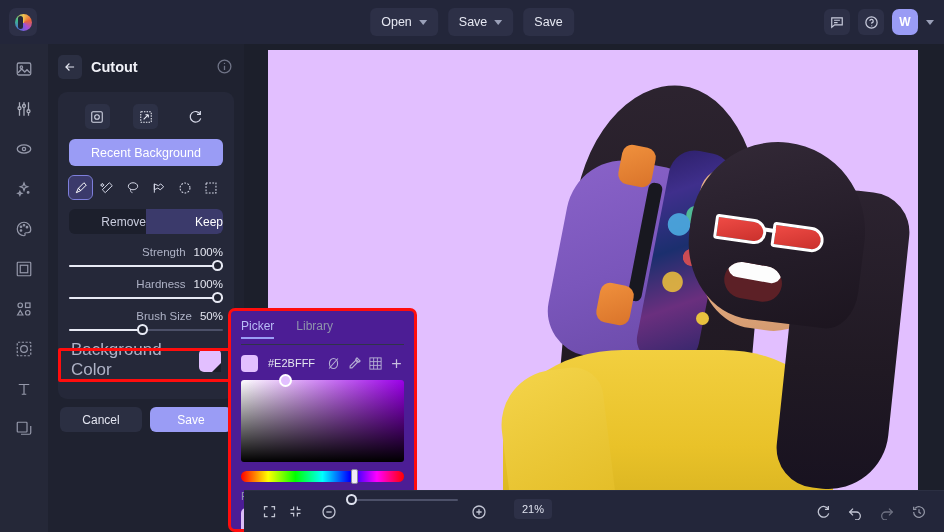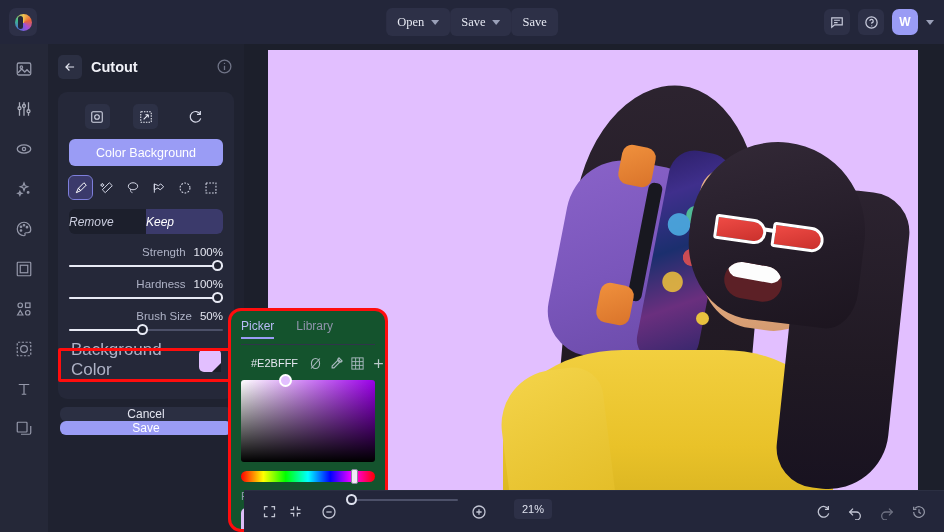--- a/index.html
+++ b/index.html
@@ -31,21 +31,21 @@
   }
   .app-menu {
     margin-left: 12px; height: 28px; padding: 0 10px; border-radius: 6px;
     background: #2d3047; color: #e6e8f2; font-size: 12.5px;
     display: flex; align-items: center; gap: 7px; cursor: pointer;
   }
   .caret { width: 0; height: 0; border-left: 4px solid transparent; border-right: 4px solid transparent;
            border-top: 5px solid #9aa0b8; }
   .center-actions {
     position: absolute; left: 50%; transform: translateX(-50%);
-    display: flex; align-items: center; font-family: Liberation Serif, serif;
+    display: flex; gap: 10px; align-items: center;
   }
   .tb-btn {
     height: 28px; padding: 0 11px; border-radius: 6px; background: #2d3047;
     color: #e6e8f2; font-size: 12.5px; display: flex; align-items: center; gap: 7px;
     cursor: pointer;
   }
   .right-actions { position: absolute; right: 10px; display: flex; gap: 8px; align-items: center; }
   .icon-sq {
     width: 26px; height: 26px; border-radius: 6px; background: #2d3047;
     display: flex; align-items: center; justify-content: center; cursor: pointer;
@@ -96,22 +96,22 @@
     width: 23px; height: 23px; border-radius: 5px; display: flex;
     align-items: center; justify-content: center; cursor: pointer;
   }
   .tool.active { background: #3b3a6b; outline: 1px solid #7e7fdc; }
 
   .seg {
     display: flex; height: 25px; border-radius: 6px; overflow: hidden;
     background: #1c1f2c; margin-bottom: 12px;
   }
   .seg-item {
-    flex: 1; display: flex; align-items: center; justify-content: flex-start;
-    font-size: 12px; color: #c9ccdd; cursor: pointer; font-style: italic;
+    flex: 1; display: flex; align-items: center; justify-content: flex-end;
+    font-size: 12px; color: #c9ccdd; cursor: pointer;
   }
   .seg-item.on { background: #3b3a6b; color: #fff; }
 
   .slider-block { margin-bottom: 11px; }
   .slider-label-row { display: flex; justify-content: flex-end; font-size: 11.5px;
                       color: #aeb2c6; margin-bottom: 7px; gap: 8px; }
   .slider-label-row .val { color: #e4e6f0; }
   .track { position: relative; height: 2px; background: #4c5068; border-radius: 2px; }
   .track .fill { position: absolute; left: 0; top: 0; height: 2px; background: #e8eaf4; border-radius: 2px; }
   .knob { position: absolute; top: -5px; width: 11px; height: 11px; border-radius: 50%;
@@ -126,21 +126,21 @@
                 position: relative; cursor: pointer; }
   .swatch-btn::after {
     content: ""; position: absolute; right: 0; bottom: 0;
     border-left: 9px solid transparent; border-bottom: 9px solid #1b1d28;
   }
   .bg-highlight {
     position: absolute; left: 58px; top: 348px; width: 175px; height: 34px;
     border: 3px solid #ff0d0d; border-radius: 2px; pointer-events: none;
   }
 
-  .action-row { display: flex; margin: 8px 12px 0 12px; flex-direction: column; }
+  .action-row { display: flex; gap: 8px; margin: 8px 12px 0 12px; }
   .act {
     flex: 1; height: 25px; border-radius: 6px; font-size: 12px;
     display: flex; align-items: center; justify-content: center; cursor: pointer;
   }
   .act.cancel { background: #2b2f42; color: #e2e4ef; }
   .act.apply { background: #9a9cf5; color: #fff; }
 
   
   .canvas-area {
     position: absolute; left: 244px; top: 44px; width: 700px; height: 488px;
@@ -244,22 +244,22 @@
     position: absolute; left: 2px; top: 0px; width: 54px; height: 16px;
     background: #fdfdfd; border-radius: 0 0 10px 10px;
   }
   .earring {
     position: absolute; left: 428px; top: 262px; width: 13px; height: 13px;
     border-radius: 50%; background: #e8c13f;
   }
 
   
   .picker {
-    position: absolute; left: 228px; top: 308px; width: 160px; height: 224px;
-    background: #14532d; border: 3px solid #ff0d0d; border-radius: 13px;
+    position: absolute; left: 228px; top: 308px; width: 189px; height: 224px;
+    background: #4c1d95; border: 3px solid #ff0d0d; border-radius: 7px;
     overflow: hidden;
   }
   .picker-inner { padding: 8px 10px 0 10px; }
   .picker-tabs { display: flex; gap: 22px; border-bottom: 1px solid #30344a; padding-bottom: 6px; }
   .ptab { font-size: 12px; color: #8f94ac; cursor: pointer; position: relative; padding-bottom: 5px; }
   .ptab.on { color: #b9bcf7; }
   .ptab.on::after {
     content: ""; position: absolute; left: 0; right: 0; bottom: -1px;
     height: 2px; background: #9a9cf5;
   }
@@ -463,21 +463,21 @@
         </div>
         <div class="mode-ic plain">
           <svg width="16" height="16" viewBox="0 0 24 24" fill="none" stroke="#d6d9e8" stroke-width="1.8">
             <path d="M20 8a8 8 0 1 0 .6 6"></path>
               <path d="M20 3v5h-5"></path>
           </svg>
         </div>
       </div>
 
       <div class="primary-btn">
-        <span>Color Background</span>
+        <span>Recent Background</span>
       </div>
 
       <div class="tool-row">
         <div class="tool active">
           <svg width="14" height="14" viewBox="0 0 24 24" fill="none" stroke="#ffffff" stroke-width="1.7">
             <path d="M17 3l4 4-9.5 9.5-4-4z"></path>
               <path d="M7.5 12.5L4 20l7.5-3.5z"></path>
           </svg>
         </div>
         <div class="tool">

